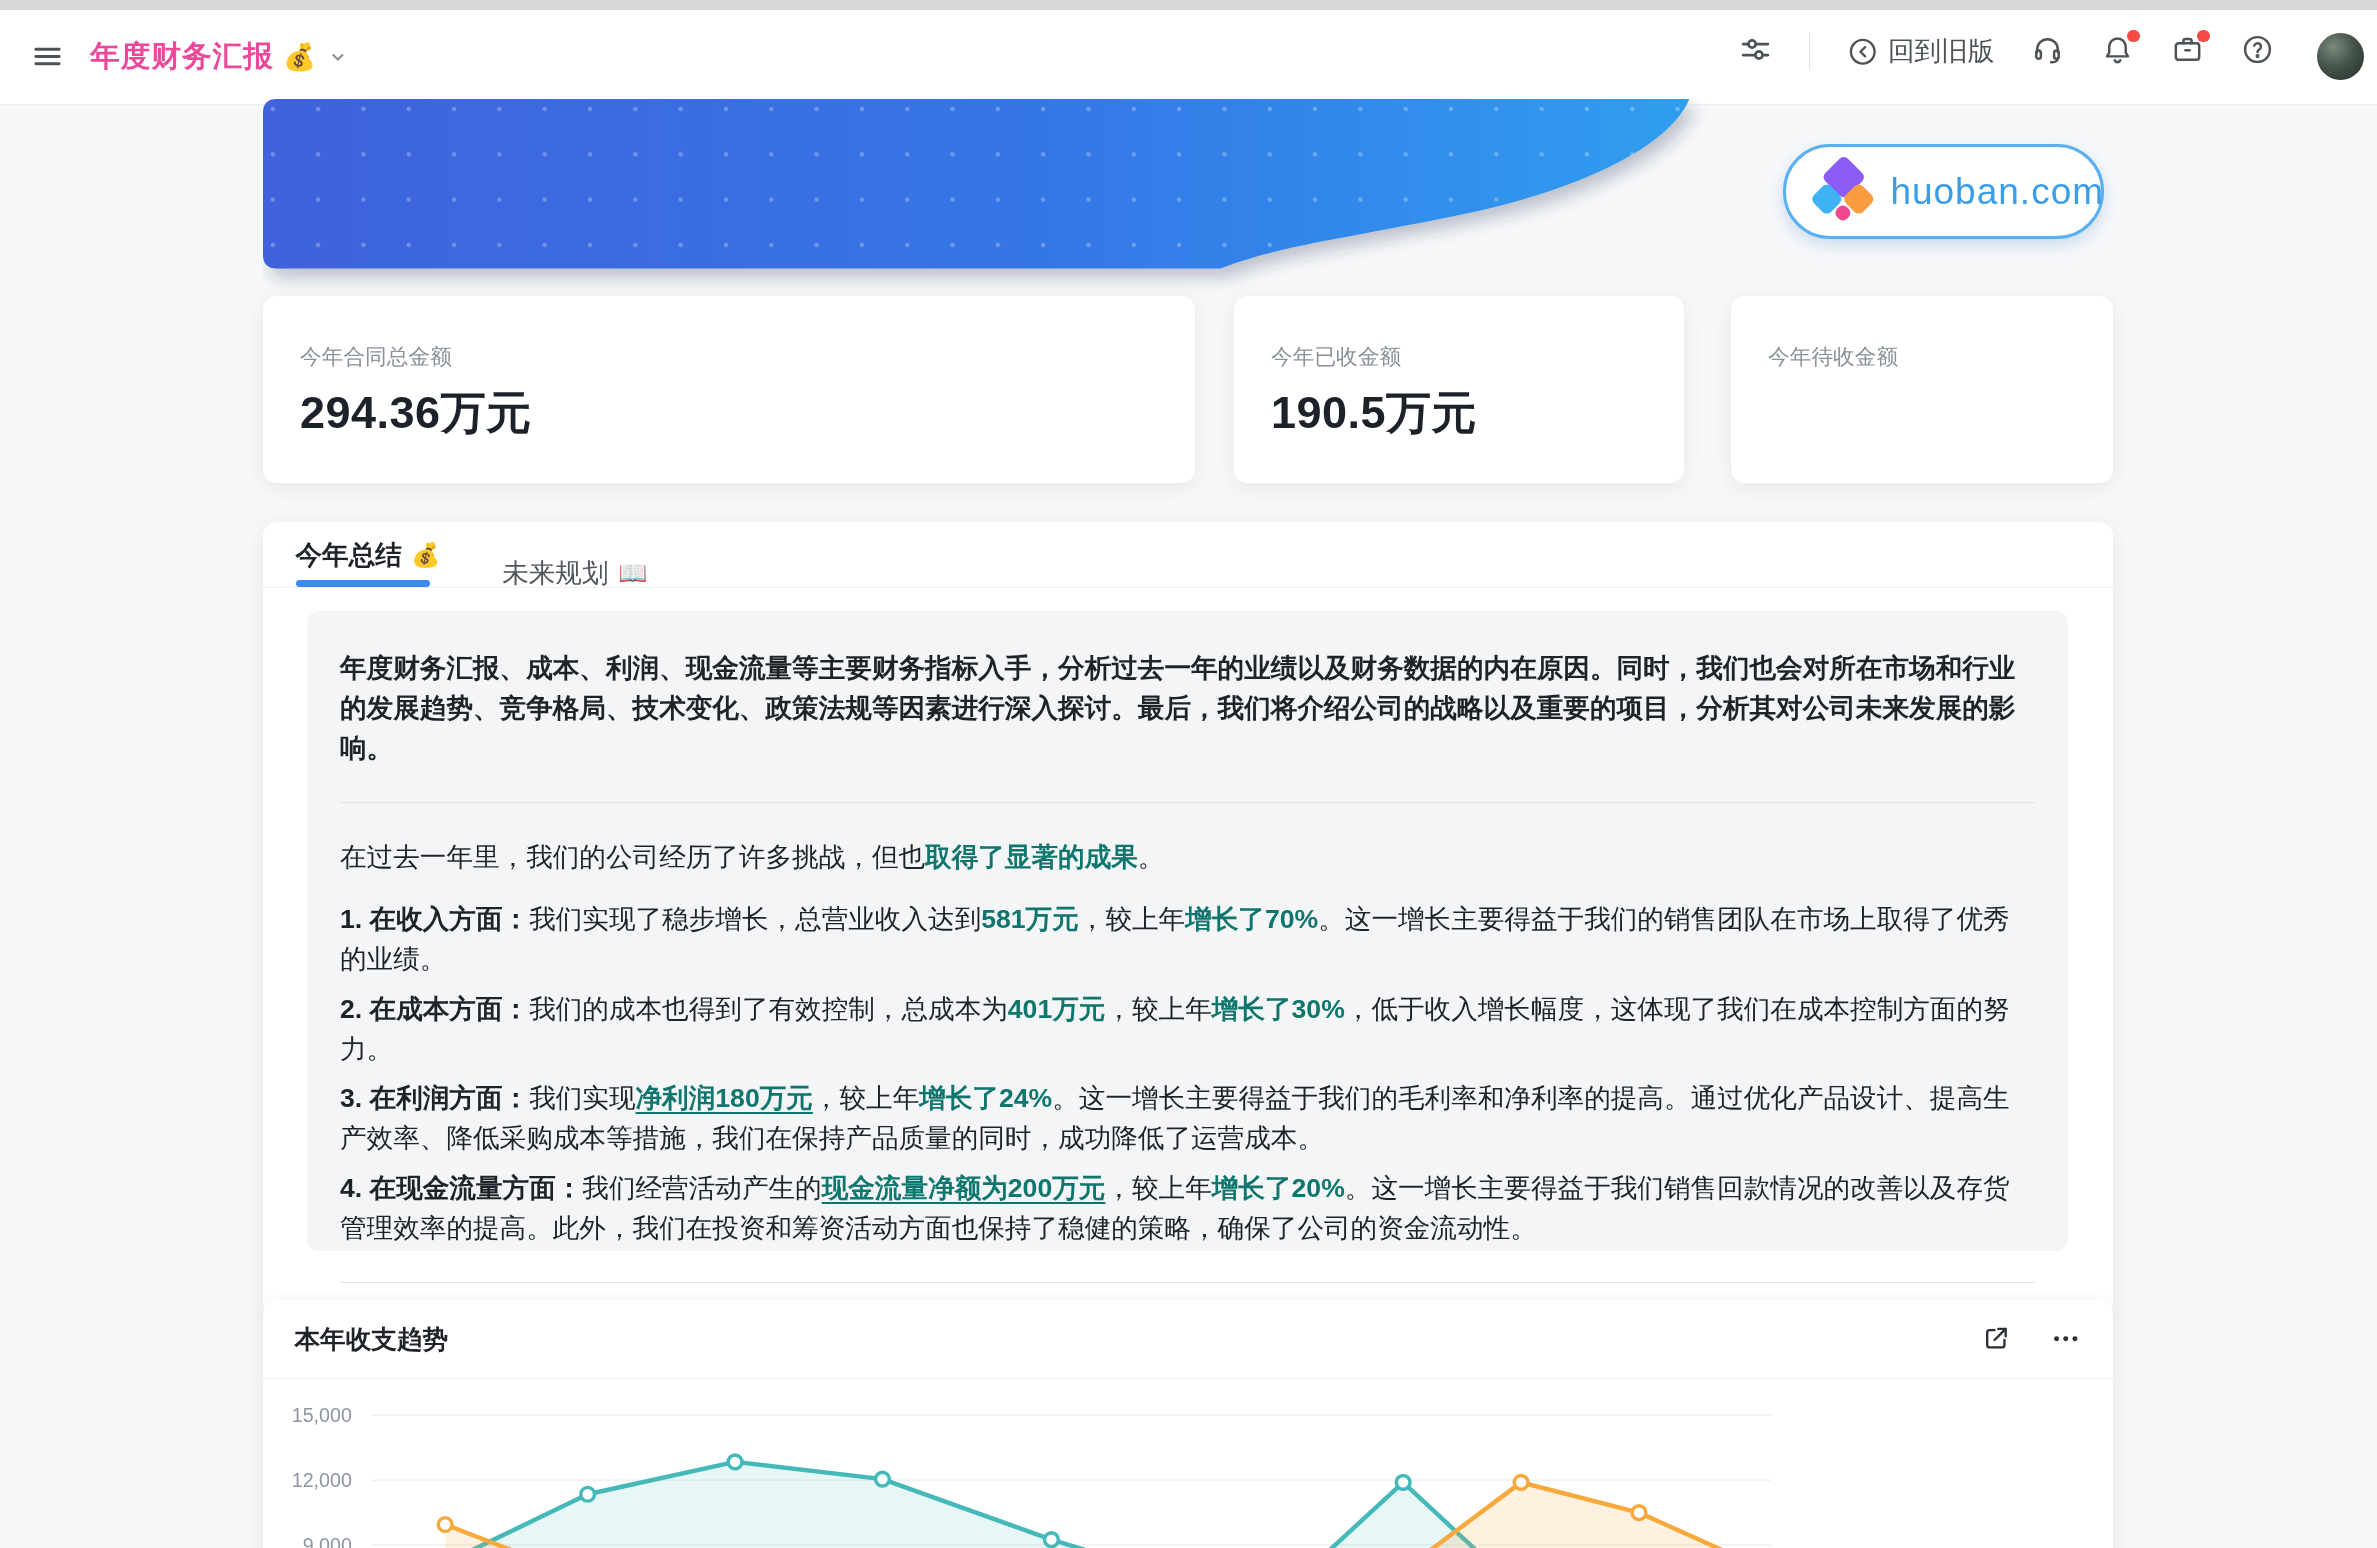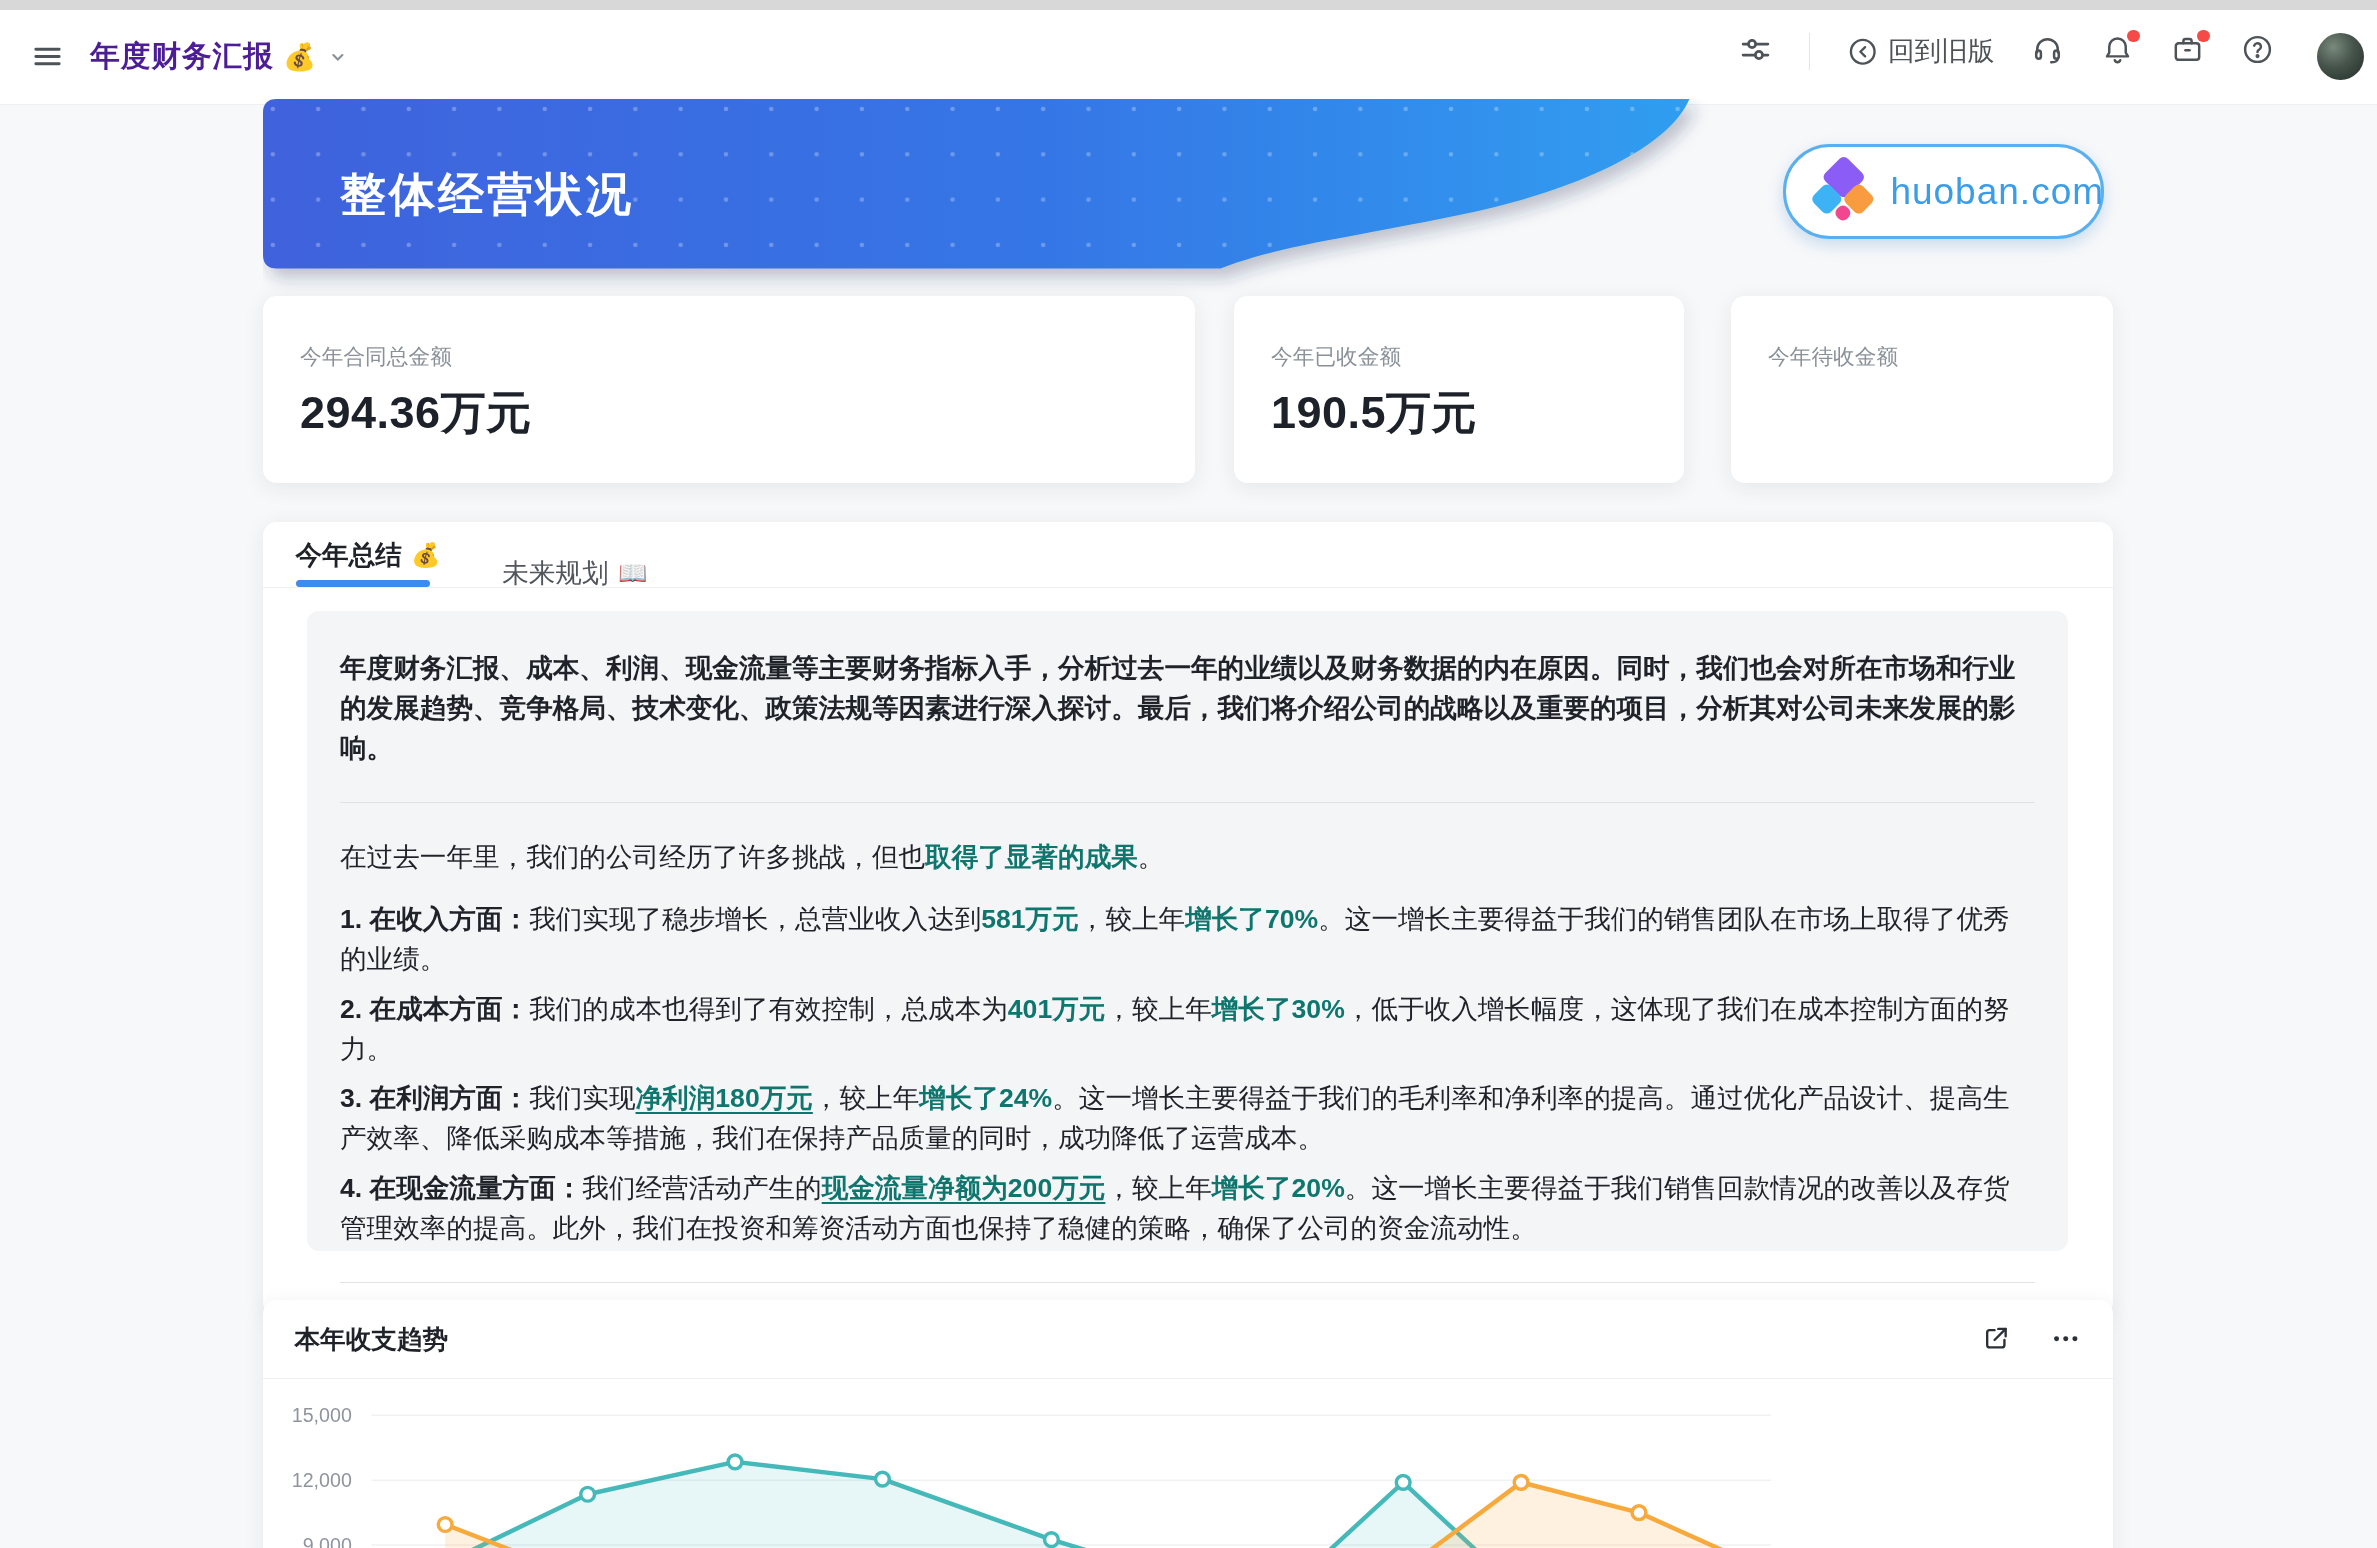--- a/index.html
+++ b/index.html
@@ -8,21 +8,21 @@
 
   
   .window-strip { position:absolute; left:0; top:0; width:2378px; height:9.9px; background:#d8d8d8; }
 
   
   .toolbar { position:absolute; left:0; top:9.9px; width:2378px; height:95px; background:#fff;
              border-bottom:1px solid #eef0f2; display:flex; align-items:center; padding:0 13.8px 0 29.6px; }
   .toolbar svg { display:block; }
   .tb-left { display:flex; align-items:center; gap:25.6px; }
   .tb-title-wrap { display:flex; align-items:center; gap:9.9px; cursor:pointer; }
-  .tb-title { font-size:29.6px; font-weight:700; color:#4c1d95; letter-spacing:1px; }
+  .tb-title { font-size:29.6px; font-weight:700; color:#ec4899; letter-spacing:1px; }
   .tb-emoji { font-size:26.6px; }
   .tb-right { margin-left:auto; display:flex; align-items:flex-start; gap:37px; }
   .tb-divider { width:1px; height:37px; background:#e3e5e8; }
   .tb-old { display:flex; align-items:center; gap:9.9px; color:#4e5358; font-size:26.6px; cursor:pointer; }
   .icon-btn { position:relative; display:flex; align-items:center; justify-content:center; cursor:pointer; }
   .red-dot { position:absolute; top:-3.9px; right:-5.9px; width:12.8px; height:12.8px; border-radius:50%; background:#f54a45; }
   .avatar { width:47px; height:47px; border-radius:50%; margin-left:5.9px;
             background:radial-gradient(circle at 35% 30%, #7a8a7c 0%, #46544b 45%, #222d28 100%); }
 
   
@@ -168,21 +168,20 @@
         </pattern>
         <filter id="bshadow" x="-10%" y="-10%" width="125%" height="140%">
           <feDropShadow dx="7" dy="9" stdDeviation="8" flood-color="#24324f" flood-opacity="0.28"></feDropShadow>
         </filter>
       </defs>
       <g filter="url(#bshadow)">
         <path d="M14,0 H1448 C1428,48 1338,92 1218,117 C1098,142 1030,149 972,172 L14,172 Q0,172 0,158 L0,14 Q0,0 14,0 Z" fill="url(#bgrad)"></path>
         <path d="M14,0 H1448 C1428,48 1338,92 1218,117 C1098,142 1030,149 972,172 L14,172 Q0,172 0,158 L0,14 Q0,0 14,0 Z" fill="url(#bdots)"></path>
       </g>
     </svg>
-    <div class="banner-title">整体经营状况</div>
     <div class="hb-pill">
       <span class="hb-mark">
         <i class="hb-d1"></i>
           <i class="hb-d2"></i>
           <i class="hb-d3"></i>
           <i class="hb-d4"></i>
       </span>
       <span class="hb-text">huoban.com</span>
     </div>
   </div>

